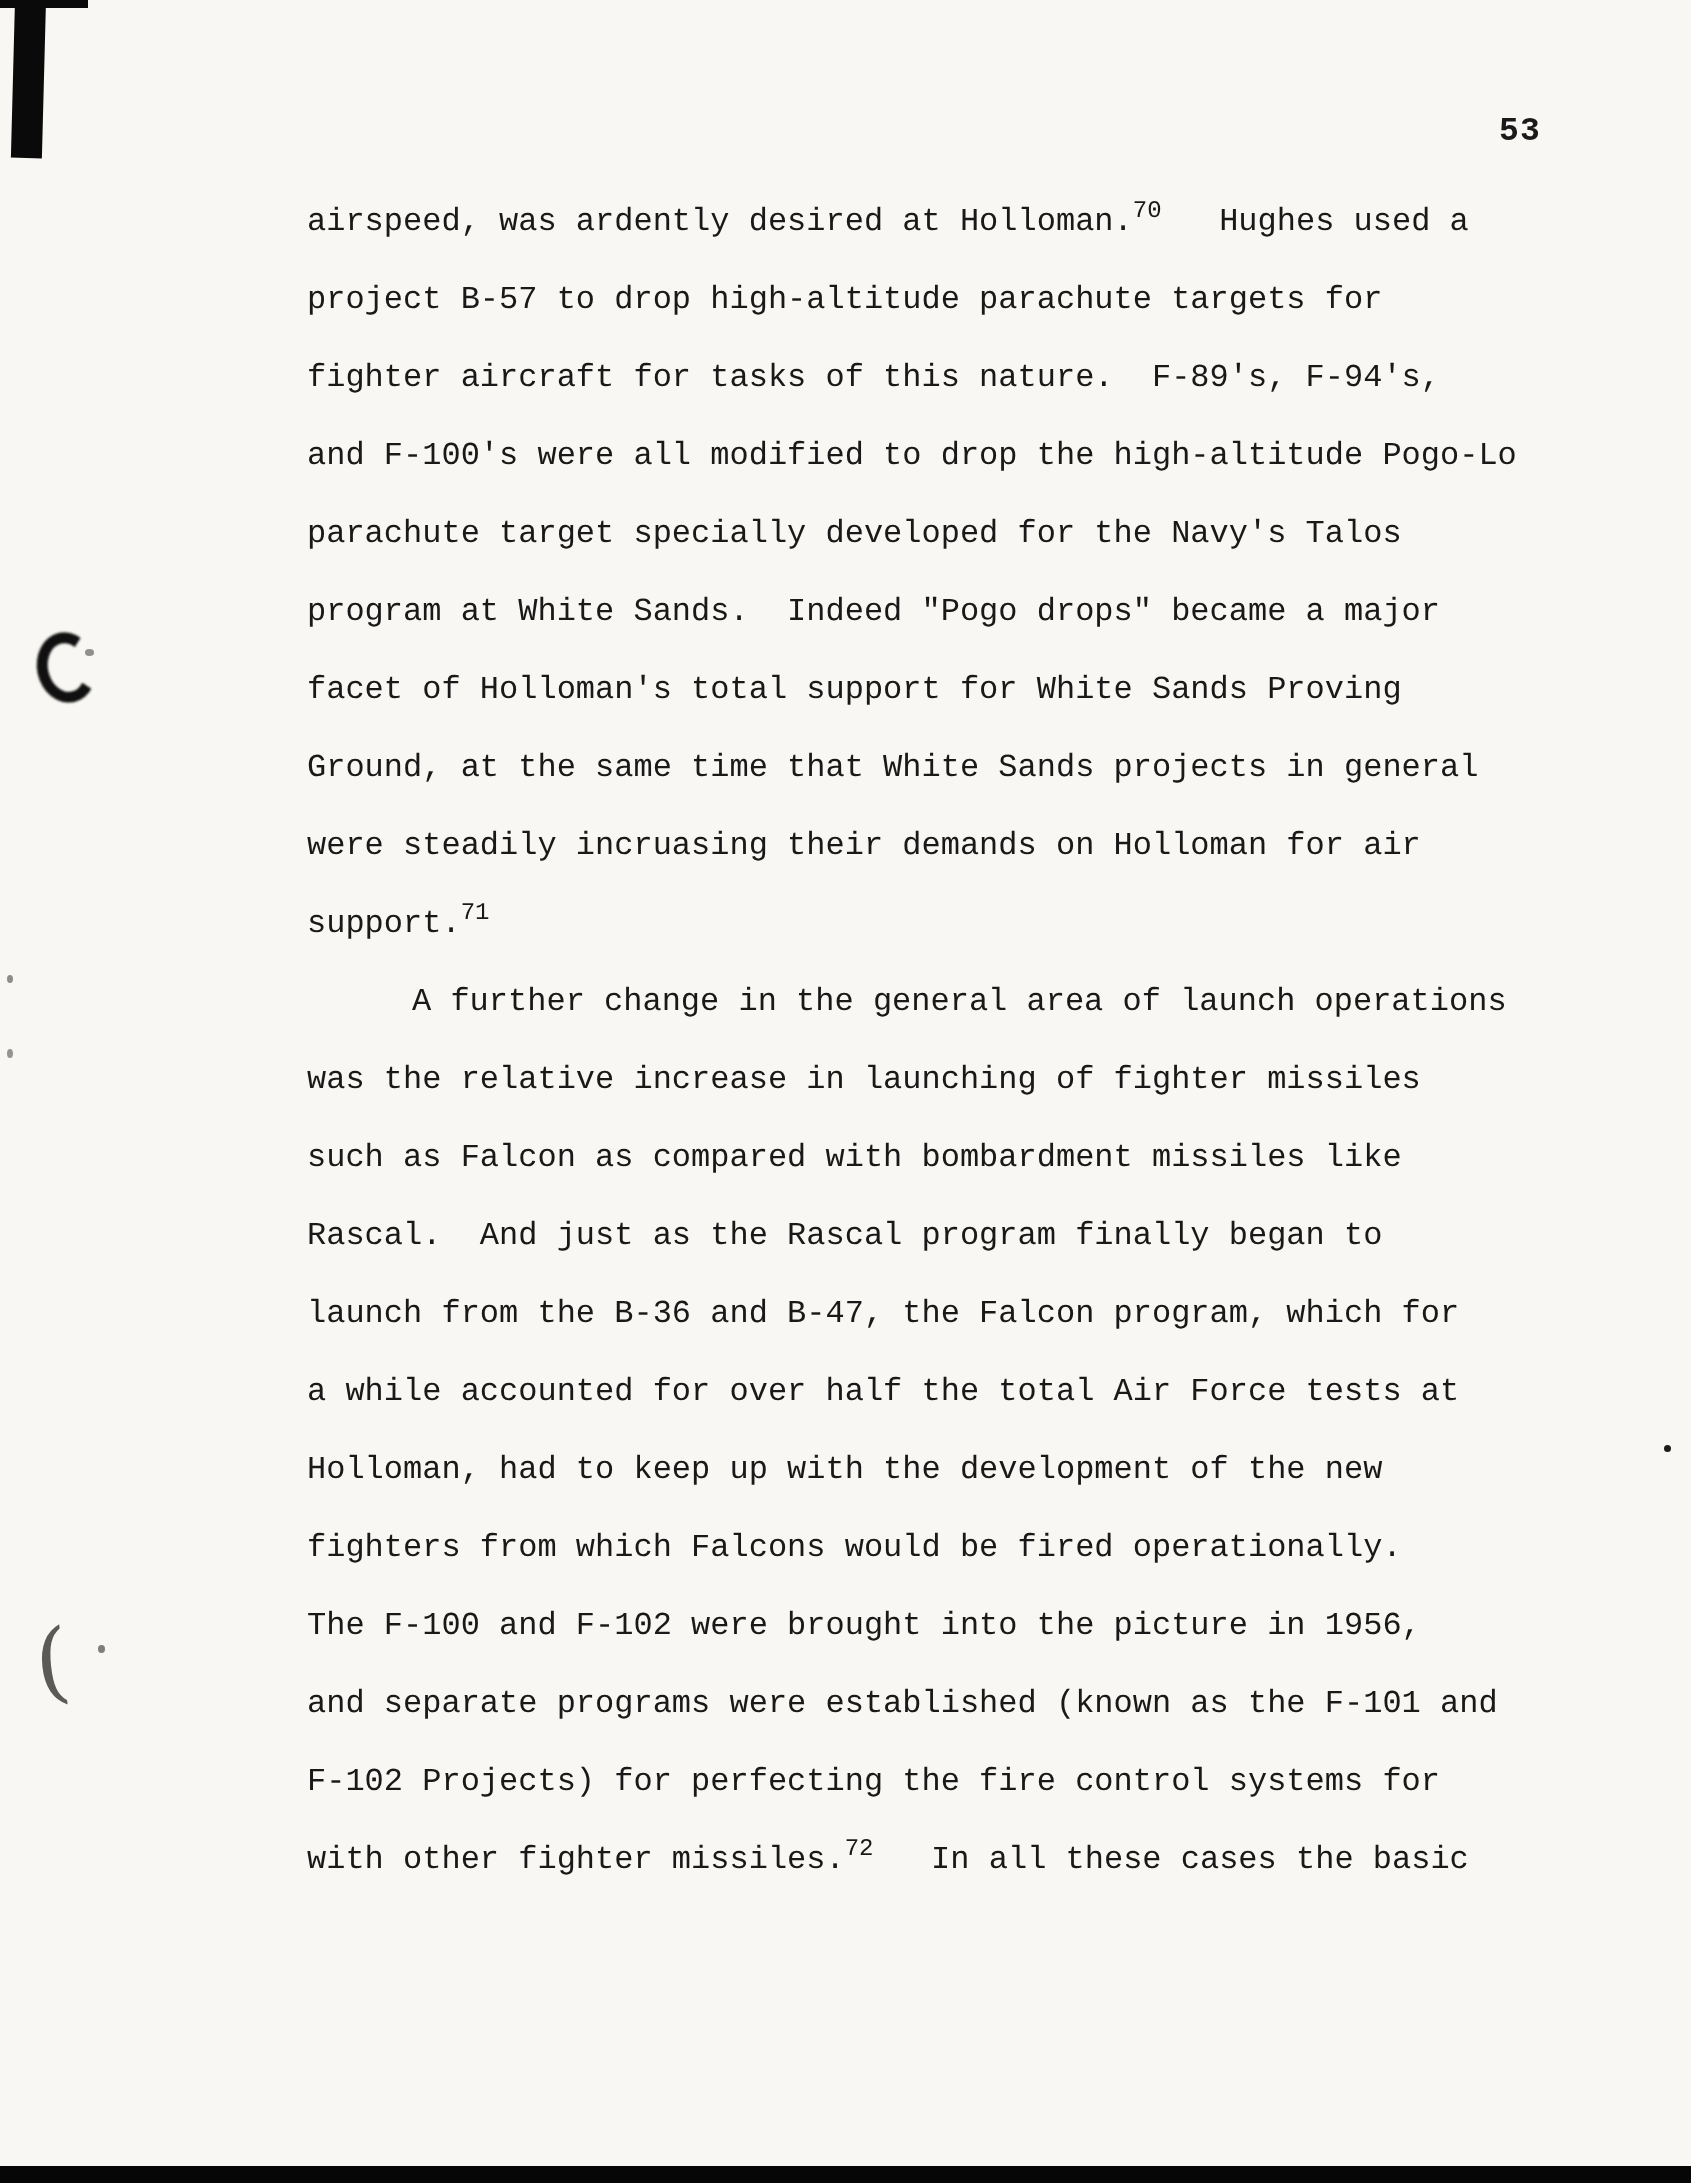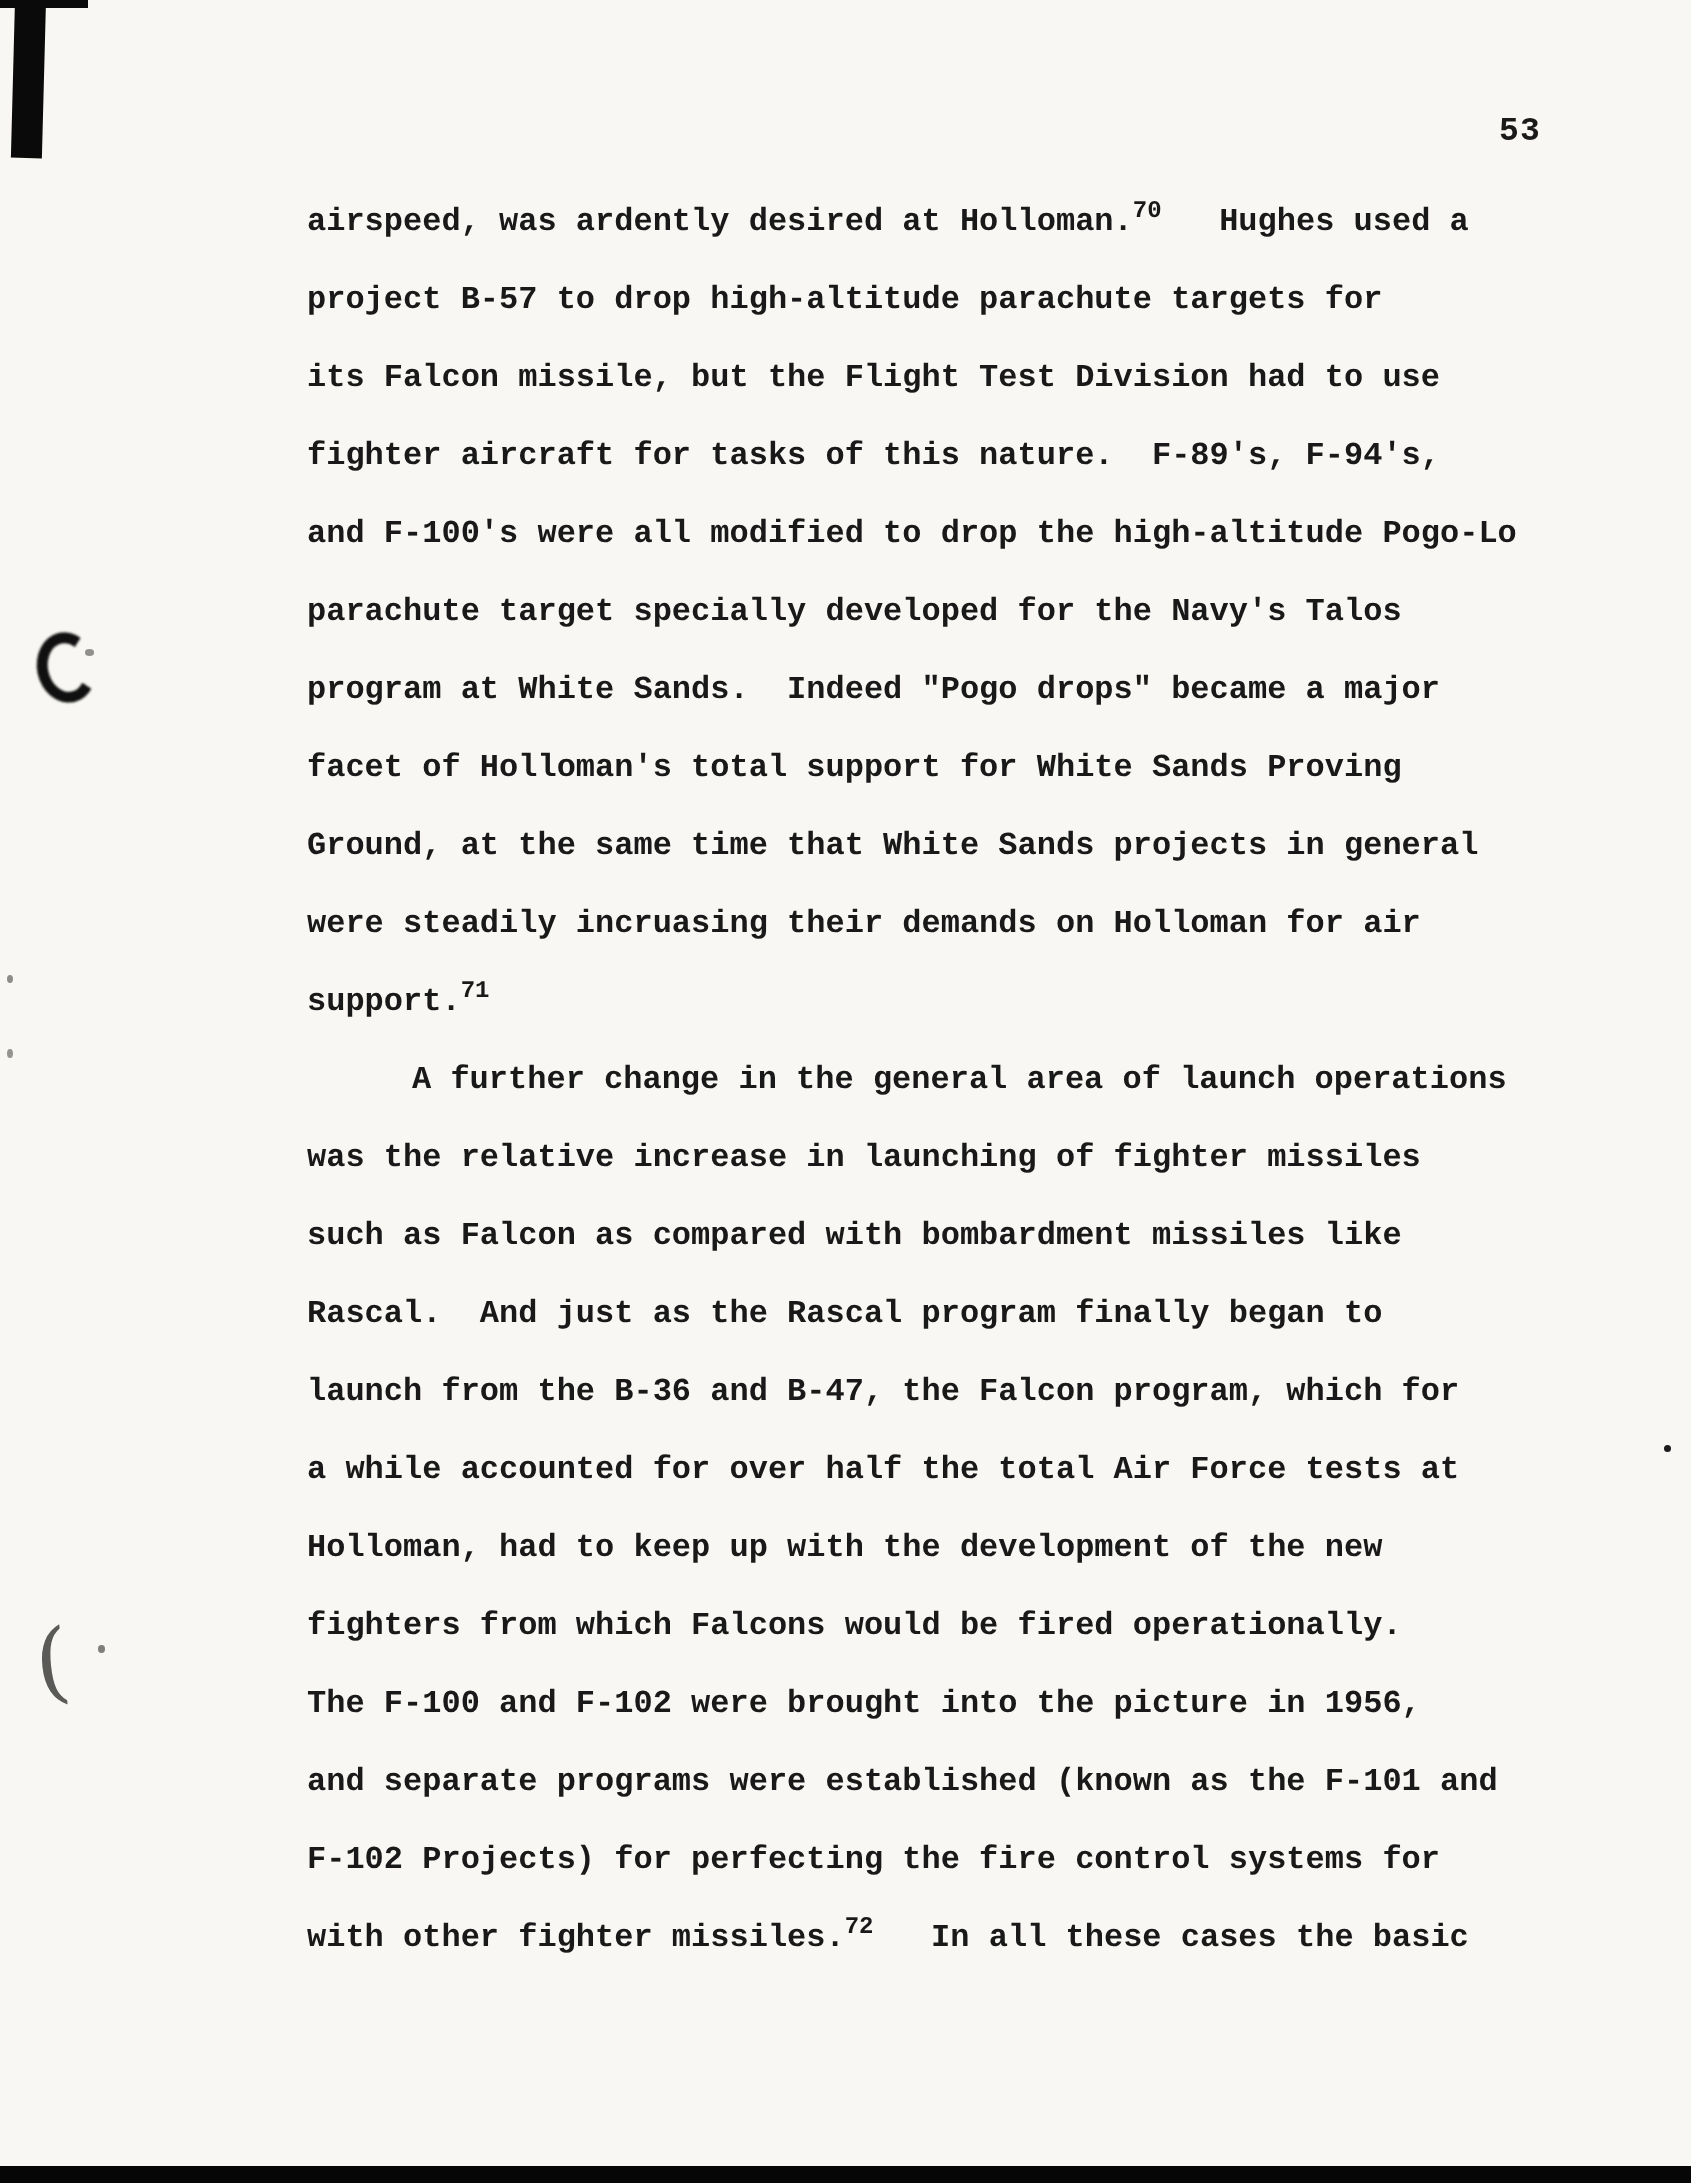--- a/index.html
+++ b/index.html
@@ -27,21 +27,21 @@
     color: #1a1a1a;
     letter-spacing: 1.3px;
     margin-top: 28px;
   }
   .text-body {
     position: absolute;
     left: 307px;
     top: 183px;
     width: 1282px;
     font-size: 32px;
-    font-weight: 700;
+    font-weight: 400;
     color: #191919;
     text-rendering: geometricPrecision;
   }
   .paragraph { margin: 0; }
   .line {
     height: 78px;
     line-height: 78px;
     white-space: pre;
   }
   .line.indent { padding-left: 105px; }
@@ -166,21 +166,20 @@
   <div class="speck-b"></div>
   <div class="speck-right"></div>
   <div class="bottom-bar"></div>
 
   <div class="page-number">53</div>
 
   <div class="text-body">
       <div class="paragraph">
         <div class="line"><span>airspeed, was ardently desired at Holloman.</span><sup>70</sup><span>   Hughes used a</span></div>
         <div class="line"><span>project B-57 to drop high-altitude parachute targets for</span></div>
-        <div class="line"><span>its Falcon missile, but the Flight Test Division had to use</span></div>
         <div class="line"><span>fighter aircraft for tasks of this nature.  F-89's, F-94's,</span></div>
         <div class="line"><span>and F-100's were all modified to drop the high-altitude Pogo-Lo</span></div>
         <div class="line"><span>parachute target specially developed for the Navy's Talos</span></div>
         <div class="line"><span>program at White Sands.  Indeed "Pogo drops" became a major</span></div>
         <div class="line"><span>facet of Holloman's total support for White Sands Proving</span></div>
         <div class="line"><span>Ground, at the same time that White Sands projects in general</span></div>
         <div class="line"><span>were steadily incruasing their demands on Holloman for air</span></div>
         <div class="line"><span>support.</span><sup>71</sup></div>
       </div>
       <div class="paragraph">

